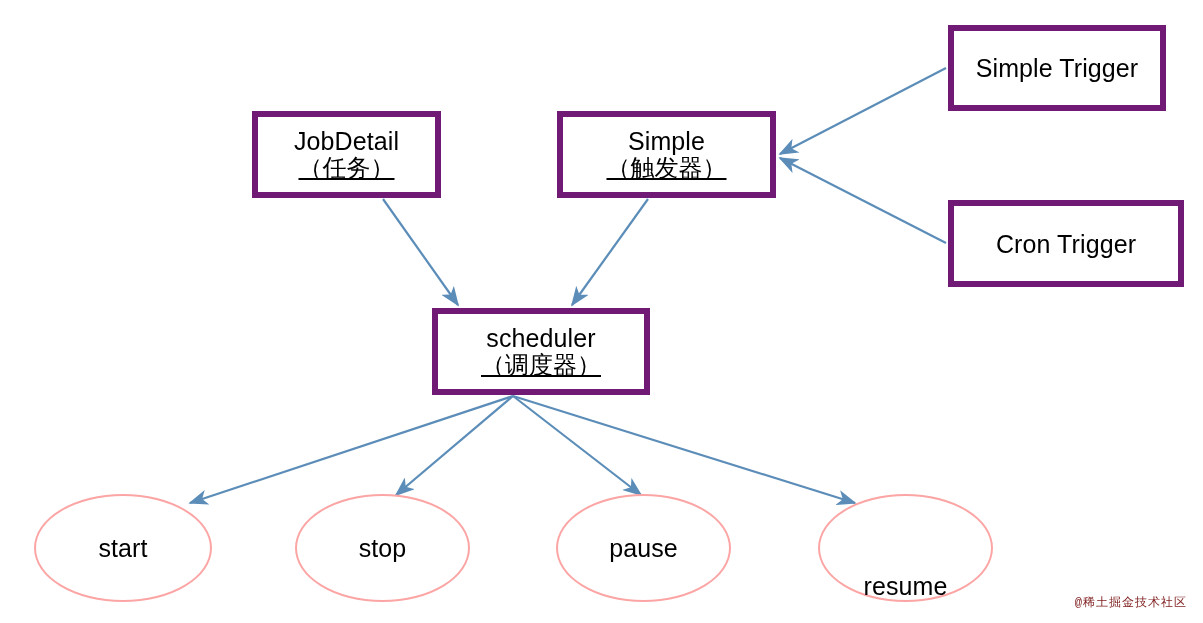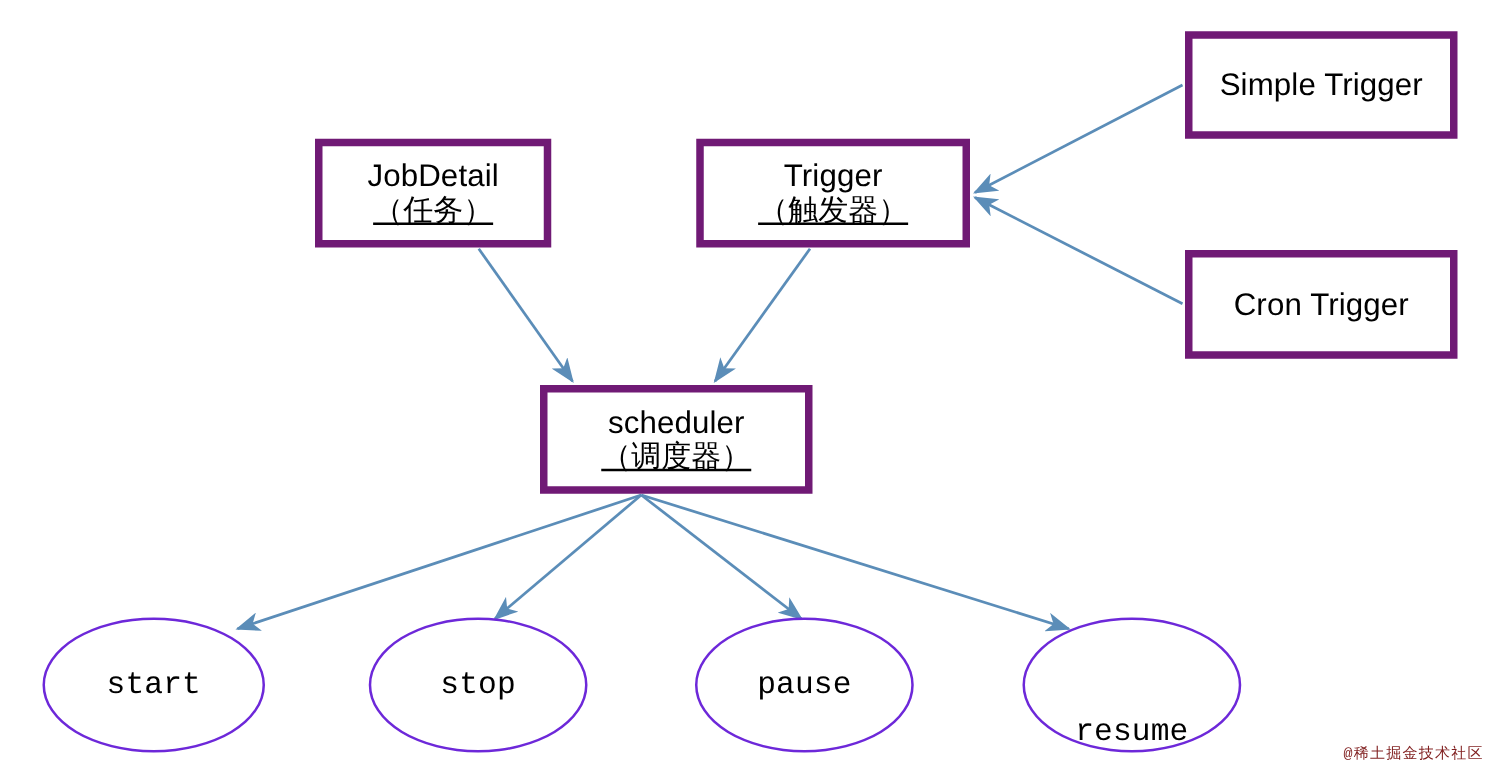--- a/index.html
+++ b/index.html
@@ -33,23 +33,22 @@
     align-items: center;
     justify-content: center;
     text-align: center;
     color: #000000;
     background: #ffffff;
   }
   .box {
     border: 6px solid #701a75;
   }
   .ellipse {
-    border: 2px solid #6d28d9;
+    border: 2px solid #fca5a5;
     border-radius: 50%;
-    font-family: Liberation Mono, monospace;
   }
   .label-en {
     font-size: 25px;
     line-height: 1.12;
     letter-spacing: 0.1px;
     white-space: nowrap;
   }
   .label-cn {
     font-size: 24px;
     line-height: 1.12;
@@ -93,29 +92,29 @@
         <line x1="513" y1="396" x2="855" y2="503" marker-end="url(#arrowhead)"></line>
       </g>
   </svg>
 
   <div class="node box" style="left: 252px; top: 111px; width: 189px; height: 87px;">
     <div class="label-en">JobDetail</div>
     <div class="label-cn">（任务）</div>
   </div>
 
   <div class="node box" style="left: 557px; top: 111px; width: 219px; height: 87px;">
-    <div class="label-en">Trigger</div>
+    <div class="label-en">Simple</div>
     <div class="label-cn">（触发器）</div>
   </div>
 
   <div class="node box" style="left: 948px; top: 25px; width: 218px; height: 86px;">
     <div class="label-en">Simple Trigger</div>
   </div>
 
-  <div class="node box" style="left: 948px; top: 200px; width: 218px; height: 87px;">
+  <div class="node box" style="left: 948px; top: 200px; width: 236px; height: 87px;">
     <div class="label-en">Cron Trigger</div>
   </div>
 
   <div class="node box" style="left: 404px; top: 308px; width: 218px; height: 87px; margin-left: 28px;">
     <div class="label-en">scheduler</div>
     <div class="label-cn">（调度器）</div>
   </div>
 
   <div class="node ellipse" style="left: 34px; top: 494px; width: 178px; height: 108px;">
     <div class="label-en">start</div>

